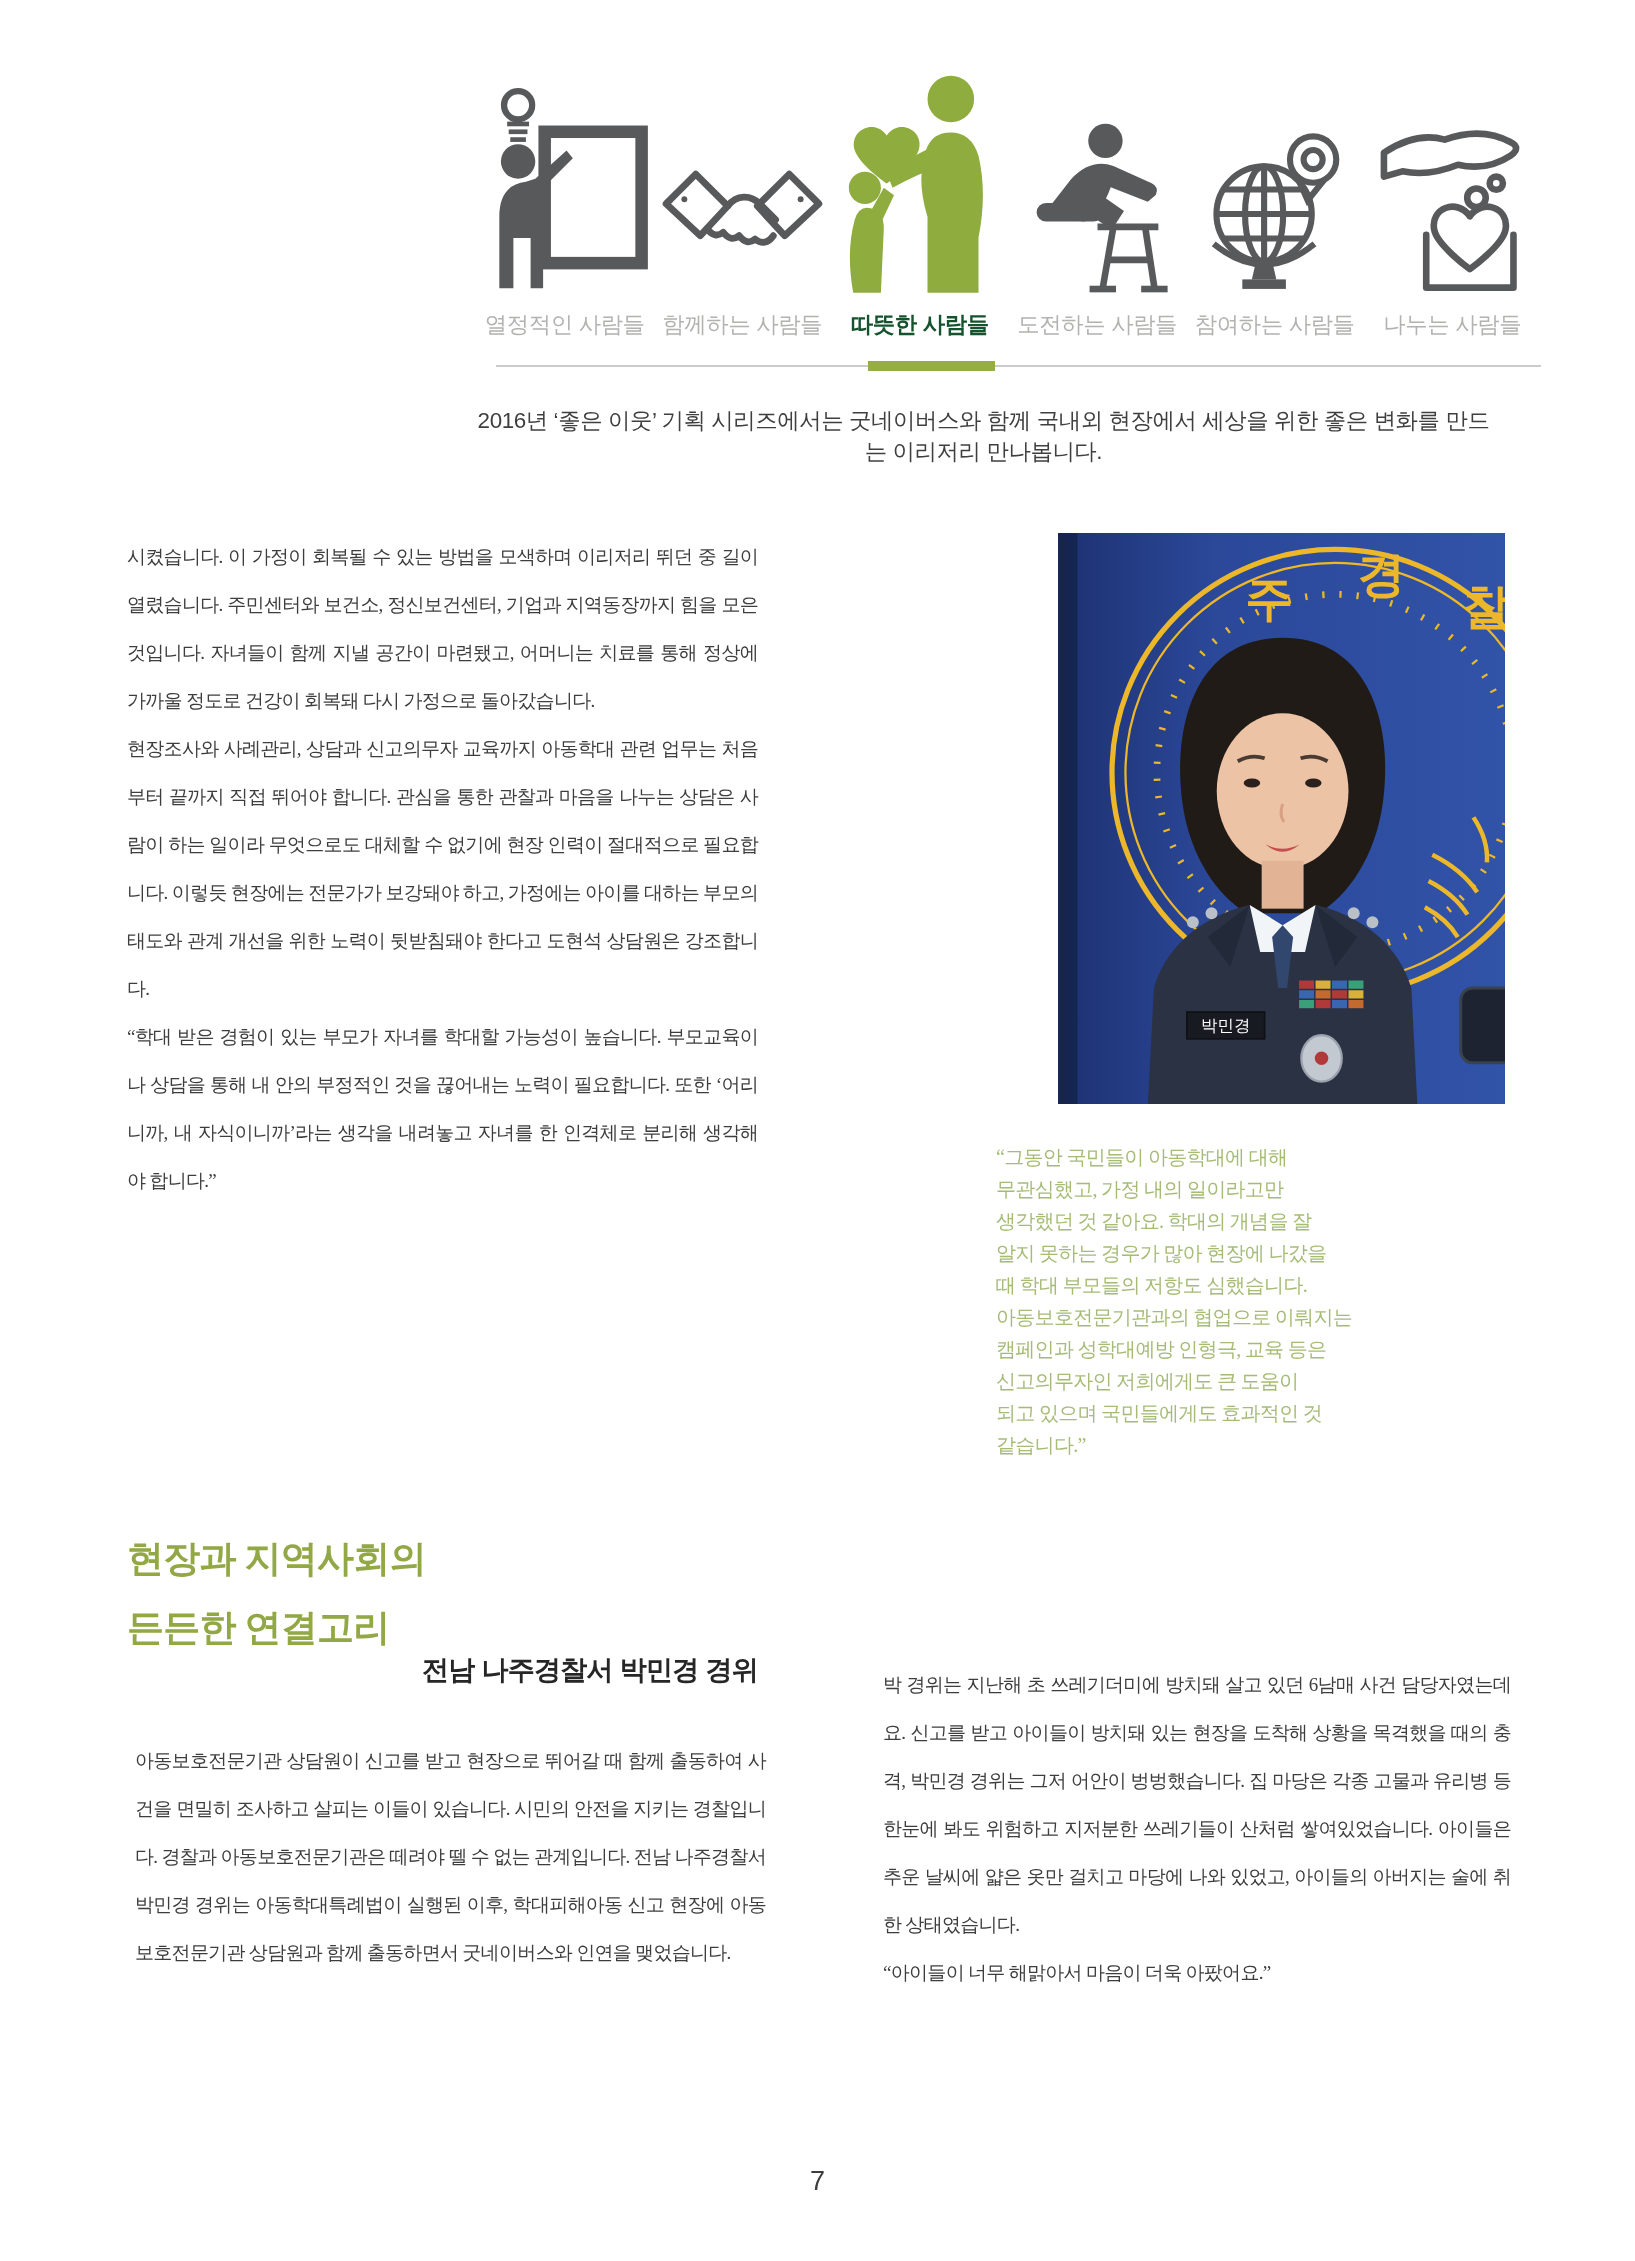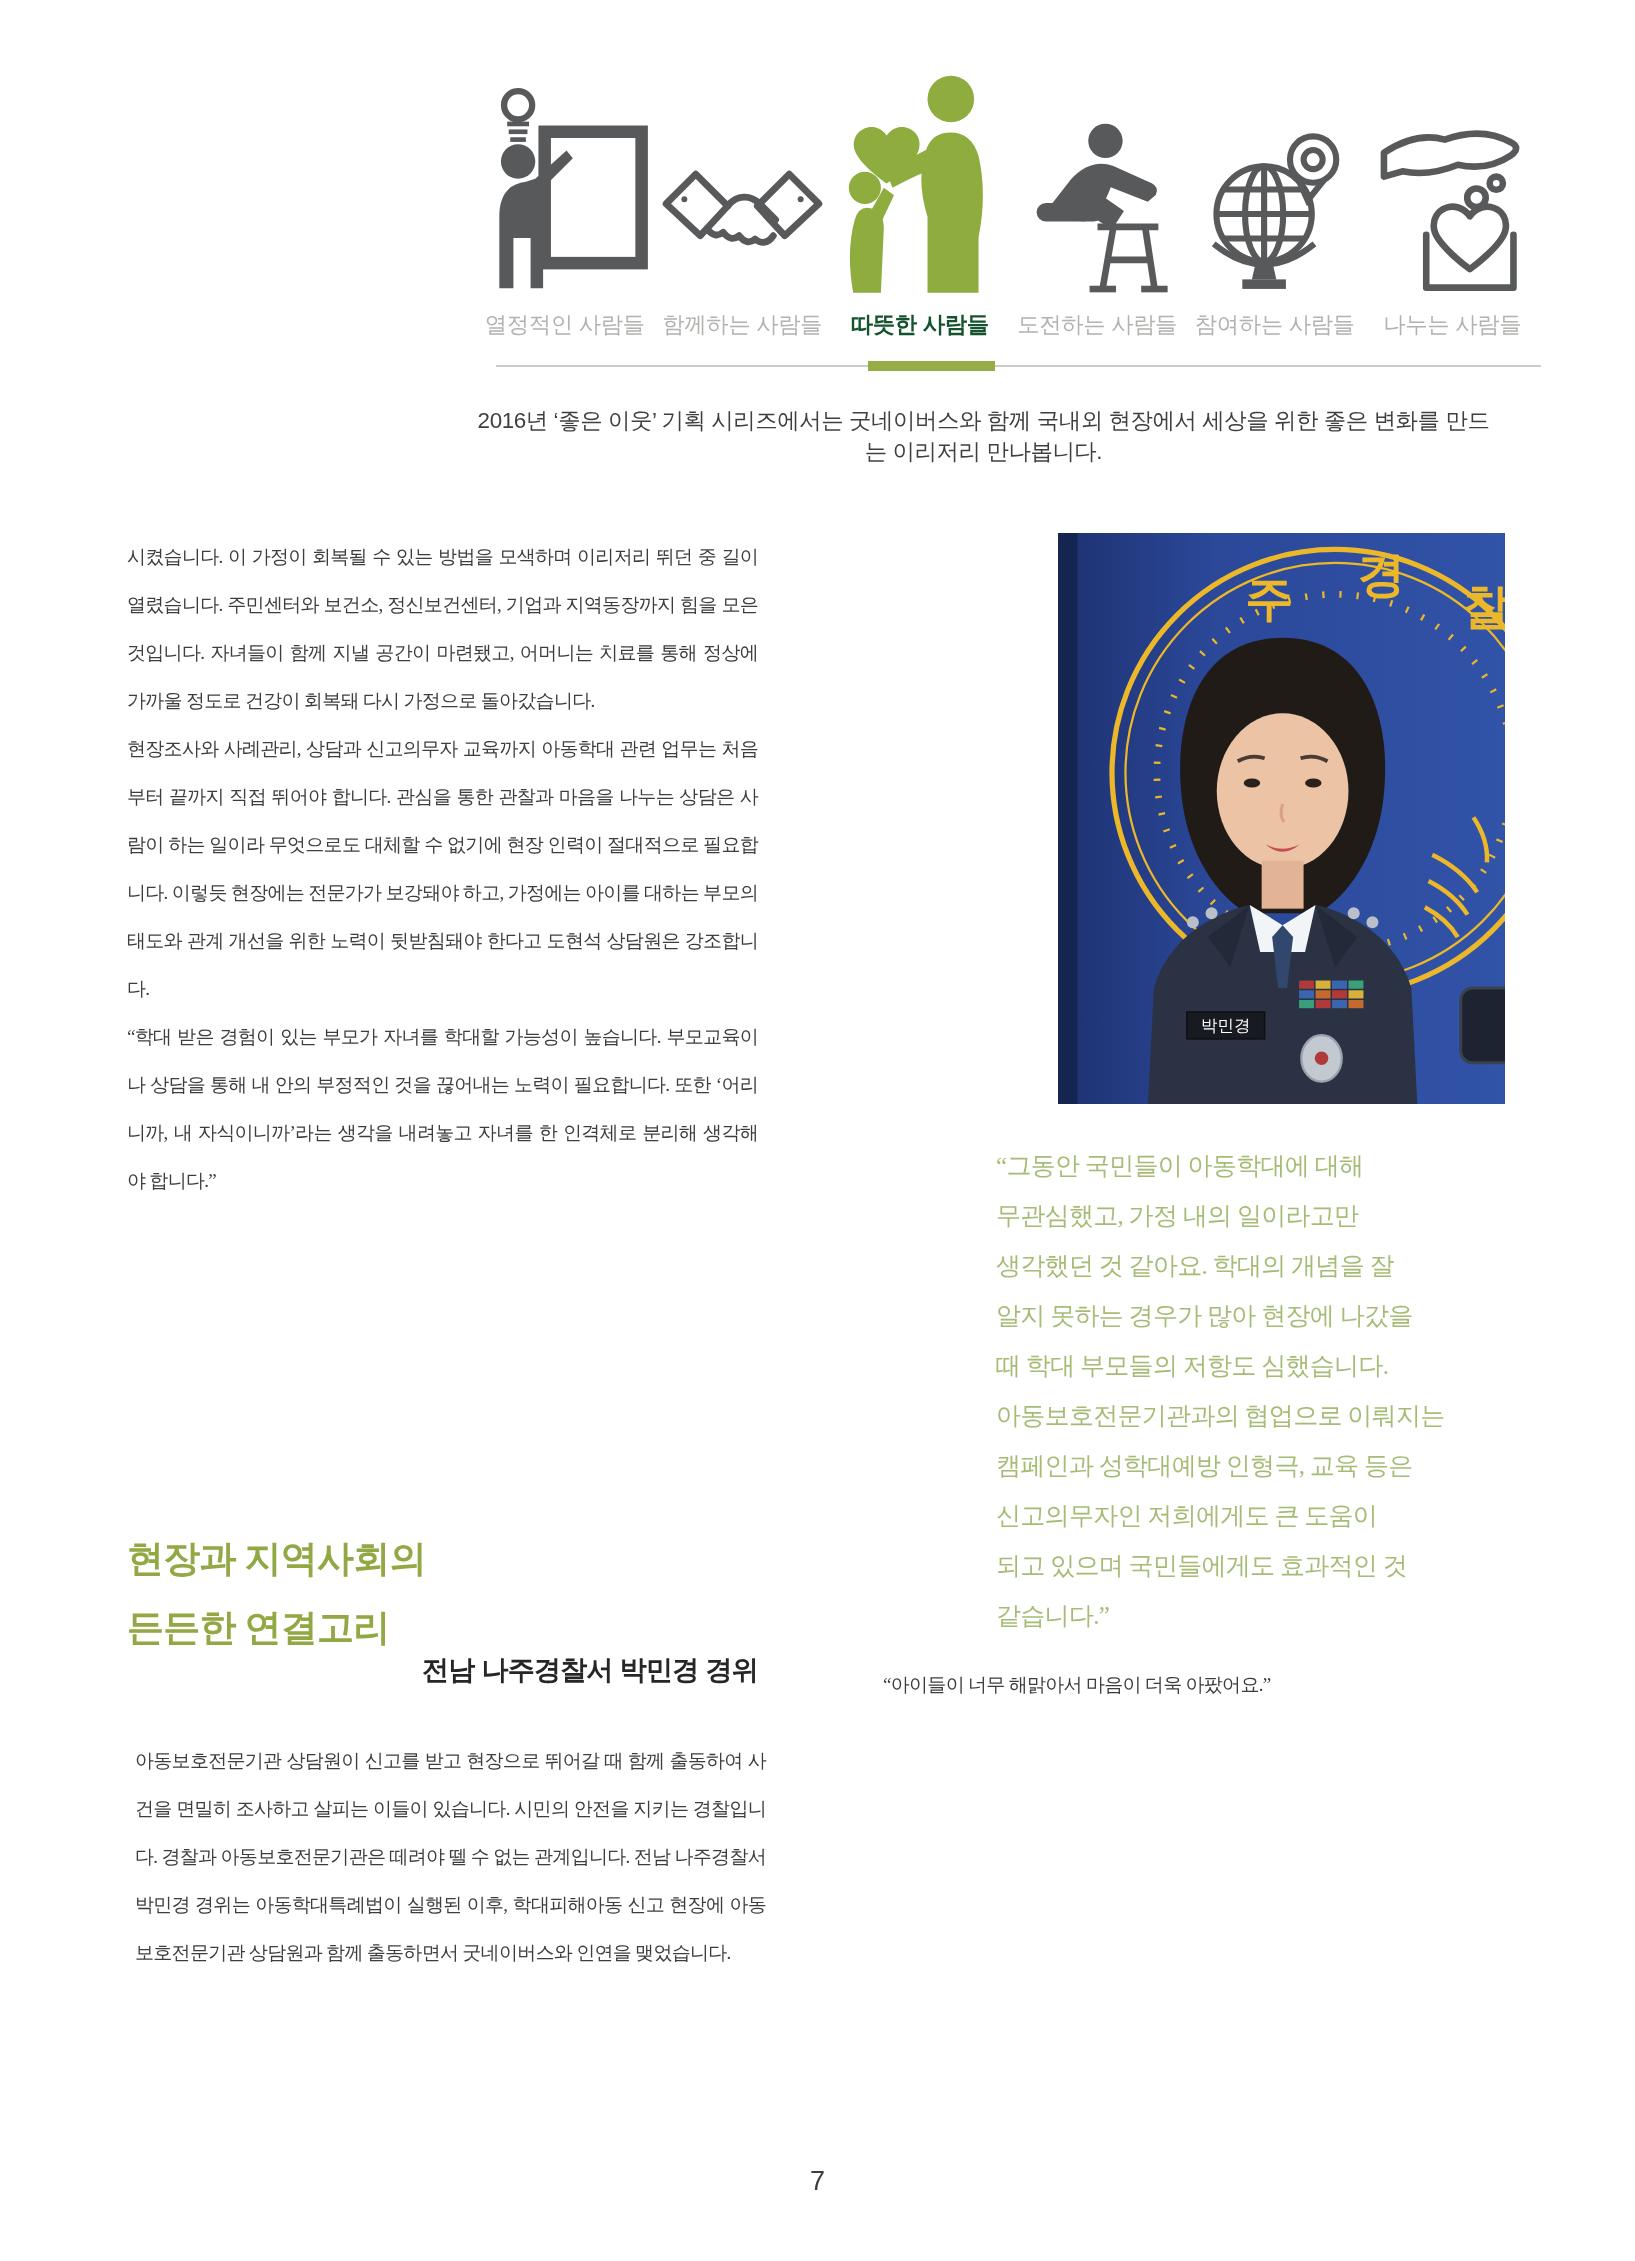--- a/index.html
+++ b/index.html
@@ -54,21 +54,21 @@
     letter-spacing:-0.7px;
   }
   .col-bottom-left{position:absolute;left:135px;top:1737px;width:631px;}
   
   .photo{
     position:absolute;left:1058px;top:533px;width:447px;height:571px;
     overflow:hidden;background:#2b4899;
   }
   .quote{
     position:absolute;left:996px;top:1141px;width:524px;
-    font-size:25px;line-height:50px;color:#a6bc76;
+    font-size:20px;line-height:32px;color:#a6bc76;
     white-space:pre-line;letter-spacing:-0.7px;
   }
   .col-right-text{position:absolute;left:883px;top:1661px;width:628px;}
   .page-number{
     position:absolute;left:0;top:2166px;width:1635px;
     text-align:center;font-size:27px;color:#3d3d3d;
   }
 </style>
 </head>
 <body>
@@ -275,19 +275,20 @@
 생각했던 것 같아요. 학대의 개념을 잘
 알지 못하는 경우가 많아 현장에 나갔을
 때 학대 부모들의 저항도 심했습니다.
 아동보호전문기관과의 협업으로 이뤄지는
 캠페인과 성학대예방 인형극, 교육 등은
 신고의무자인 저희에게도 큰 도움이
 되고 있으며 국민들에게도 효과적인 것
 같습니다.”</div>
 
   <div class="col-right-text serif">
+    <p>박 경위는 지난해 초 쓰레기더미에 방치돼 살고 있던 6남매 사건 담당자였는데요. 신고를 받고 아이들이 방치돼 있는 현장을 도착해 상황을 목격했을 때의 충격, 박민경 경위는 그저 어안이 벙벙했습니다. 집 마당은 각종 고물과 유리병 등 한눈에 봐도 위험하고 지저분한 쓰레기들이 산처럼 쌓여있었습니다. 아이들은 추운 날씨에 얇은 옷만 걸치고 마당에 나와 있었고, 아이들의 아버지는 술에 취한 상태였습니다.</p>
     <p>“아이들이 너무 해맑아서 마음이 더욱 아팠어요.”</p>
   </div>
 
   <div class="page-number">7</div>
 
 </div>
 
 
 </body></html>

